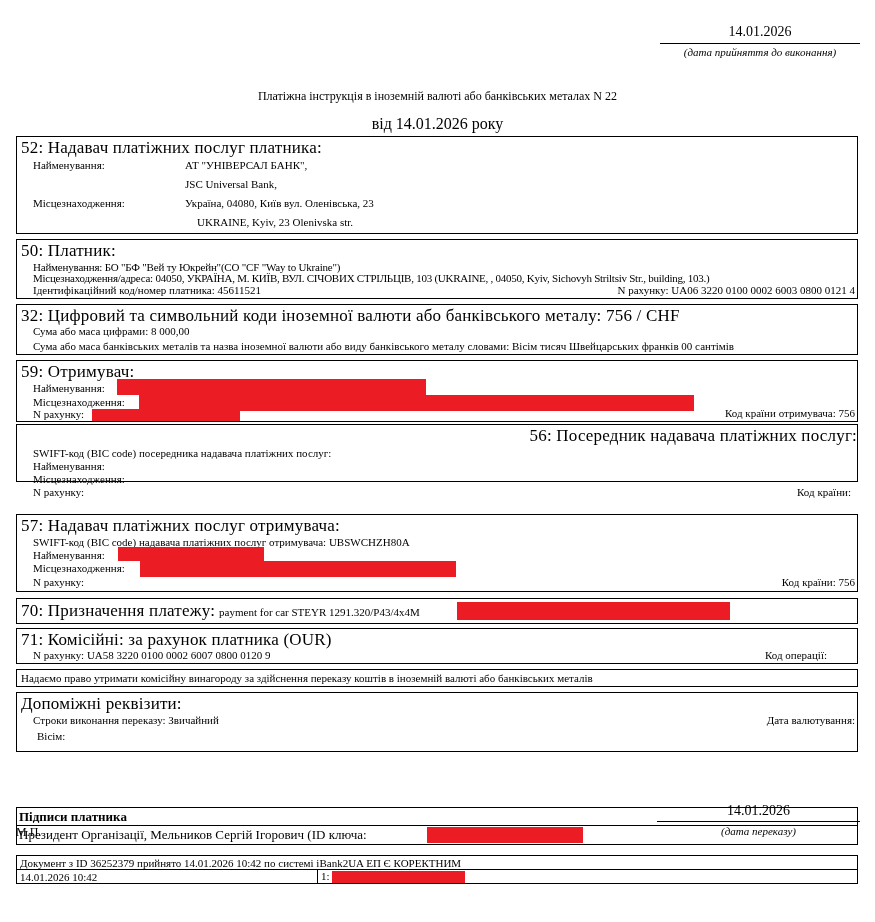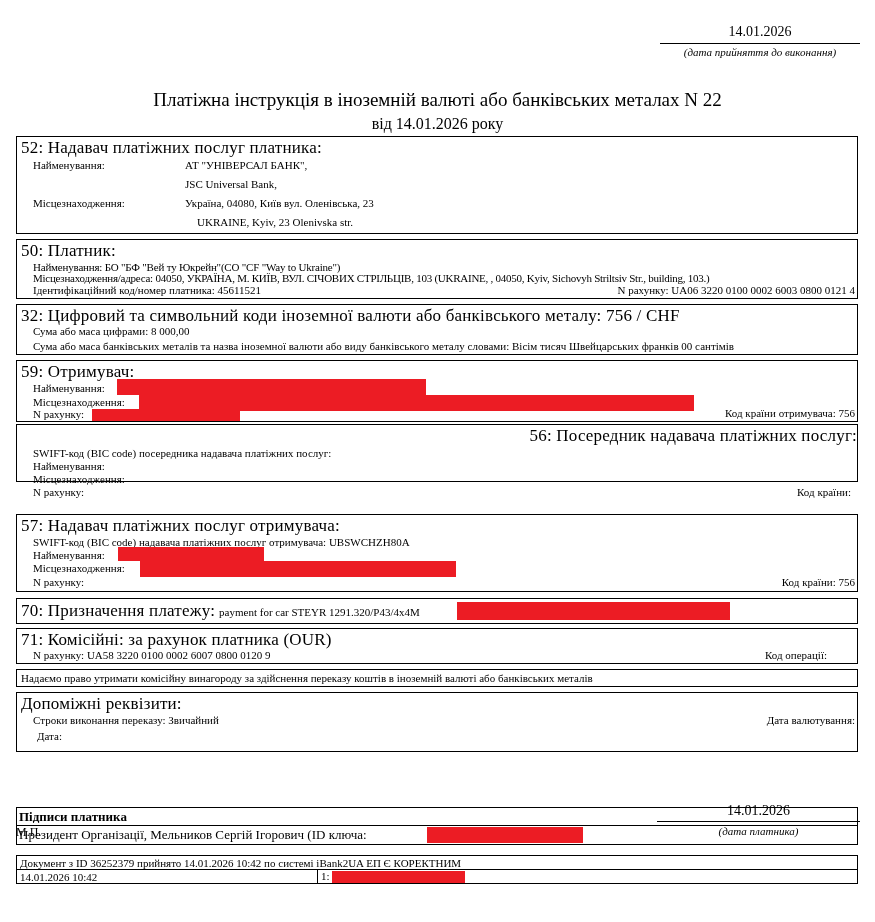--- a/index.html
+++ b/index.html
@@ -15,21 +15,21 @@
   table.sig { position:absolute; left:16px; width:842px; border-collapse:collapse; }
   table.sig td { border:1.5px solid #000; font-size:11px; line-height:12px; padding:0 3px; height:13px; }
 </style>
 </head>
 <body>
 
 <div class="abs" style="left:660px; top:24px; width:200px; text-align:center; font-size:14px;">14.01.2026</div>
 <div class="abs ul" style="left:660px; top:43px; width:200px;"></div>
 <div class="abs it" style="left:660px; top:46px; width:200px; text-align:center;">(дата прийняття до виконання)</div>
 
-<div class="abs" style="left:0; top:89px; width:875px; text-align:center; font-size:19px;">Платіжна інструкція в іноземній валюті або банківських металах N 22</div>
+<div class="abs" style="left:0; top:89px; width:875px; text-align:center; font-size:12px;">Платіжна інструкція в іноземній валюті або банківських металах N 22</div>
 <div class="abs" style="left:0; top:115px; width:875px; text-align:center; font-size:16px;">від 14.01.2026 року</div>
 
 <div class="box" style="top:136px; height:98px;">
   <div class="h">52: Надавач платіжних послуг платника:</div>
   <div class="abs s" style="left:16px; top:22px;">Найменування:</div>
   <div class="abs s" style="left:168px; top:22px;">АТ "УНІВЕРСАЛ БАНК",</div>
   <div class="abs s" style="left:168px; top:41px;text-align:center;">JSC Universal Bank,</div>
   <div class="abs s" style="left:16px; top:60px;">Місцезнаходження:</div>
   <div class="abs s" style="left:168px; top:60px;">Україна, 04080, Київ вул. Оленівська, 23</div>
   <div class="abs s" style="left:180px; top:79px;">UKRAINE, Kyiv, 23 Olenivska str.</div>
@@ -94,37 +94,37 @@
   <div class="abs s" style="right:30px; top:20px;">Код операції:</div>
 </div>
 
 <div class="box" style="top:669px; height:18px;">
   <div class="abs s" style="left:4px; top:2px; white-space:nowrap;">Надаємо право утримати комісійну винагороду за здійснення переказу коштів в іноземній валюті або банківських металів</div>
 </div>
 
 <div class="box" style="top:692px; height:60px;">
   <div class="h">Допоміжні реквізити:</div>
   <div class="abs s" style="left:16px; top:21px;">Строки виконання переказу: Звичайний</div>
-  <div class="abs s" style="left:20px; top:37px;">Дата:</div>
+  <div class="abs s" style="left:20px; top:37px;">Вісім:</div>
   <div class="abs s" style="right:2px; top:21px;">Дата валютування:</div>
 </div>
 
 <div class="box" style="top:761px; height:38px; border-width:1.5px;margin-top:46px;">
   <div class="abs" style="left:2px; top:1px; font-size:13px; font-weight:bold;">Підписи платника</div>
   <div class="abs ul" style="left:0; right:0; top:17px;"></div>
   <div class="abs" style="left:2px; top:19px; font-size:13px; white-space:nowrap;">
     <span>Президент Організації, Мельников Сергій Ігорович (ID ключа:</span>
   </div>
   <div class="abs red" style="left: 410px; top: 19px; width: 156px; height: 16px; background: rgb(236, 28, 36);"></div>
 </div>
 
 <div class="abs" style="left:16px; top:825px; font-size:12px;">М.П.</div>
 <div class="abs" style="left:657px; top:803px; width:203px; text-align:center; font-size:14px;">14.01.2026</div>
 <div class="abs ul" style="left:657px; top:821px; width:203px;"></div>
-<div class="abs it" style="left:657px; top:825px; width:203px; text-align:center;">(дата платника)</div>
+<div class="abs it" style="left:657px; top:825px; width:203px; text-align:center;">(дата переказу)</div>
 
 <table class="sig" style="top:855px;">
   <tbody>
       <tr>
     <td colspan="2">Документ з ID 36252379 прийнято 14.01.2026 10:42 по системі iBank2UA ЕП Є КОРЕКТНИМ</td>
   </tr>
   <tr>
     <td>14.01.2026 10:42</td>
     <td style="position:relative;">
       <span>1:</span>

